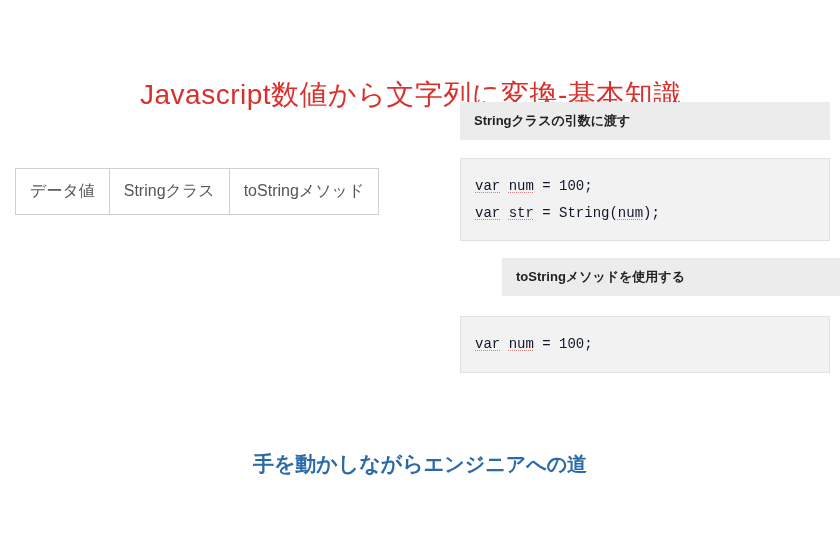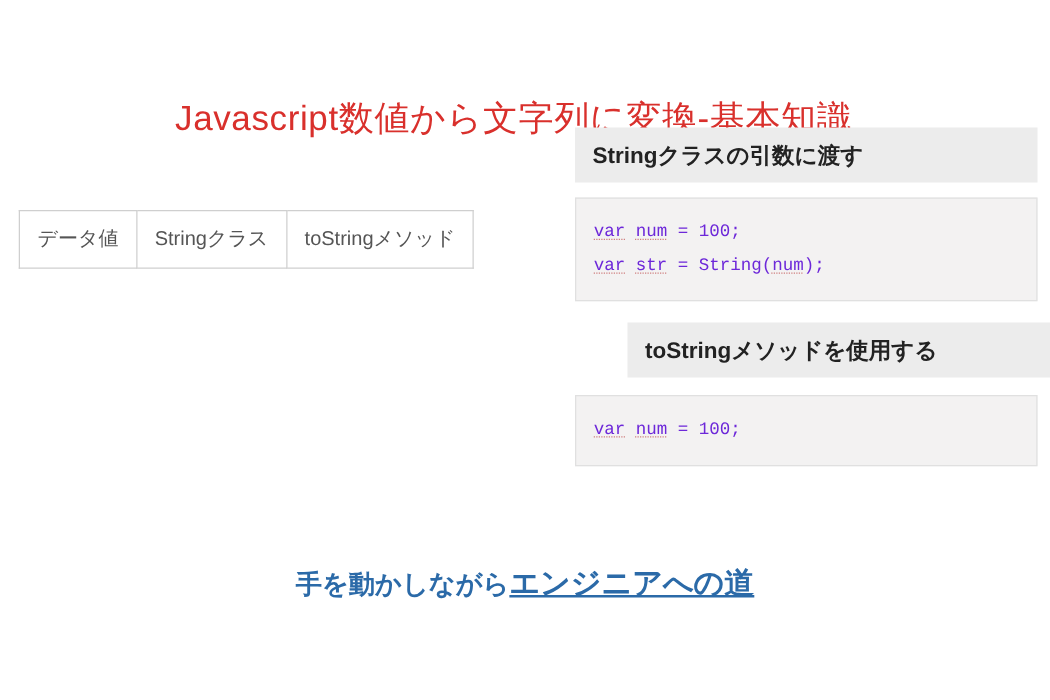--- a/index.html
+++ b/index.html
@@ -17,21 +17,21 @@
     top: 76px;
     left: 140px;
     font-size: 28px;
     color: #d9302c;
     font-weight: 400;
     letter-spacing: 0.5px;
   }
   .section-head {
     background: #ececec;
     font-weight: 700;
-    font-size: 18px;
+    font-size: 13px;
     color: #222;
     padding: 10px 14px;
     box-sizing: border-box;
   }
   .section1 {
     position: absolute;
     top: 102px;
     left: 460px;
     width: 370px;
   }
@@ -42,21 +42,21 @@
     width: 370px;
     margin-left: 42px;
   }
   .code-block {
     background: #f3f2f2;
     border: 1px solid #e0e0e0;
     padding: 14px 14px;
     font-family: "Courier New", Courier, monospace;
     font-size: 14px;
     line-height: 1.9;
-    color: #6d28d9;
+    color: #0f172a;
     box-sizing: border-box;
   }
   .code1 {
     position: absolute;
     top: 158px;
     left: 460px;
     width: 370px;
   }
   .code2 {
     position: absolute;
@@ -97,22 +97,21 @@
     left: 0;
     width: 840px;
     text-align: center;
     color: #2b6aa8;
     font-weight: 700;
   }
   .footer .small {
     font-size: 21px;
   }
   .footer .big {
-    font-size: 24px;
-    text-decoration: underline;
+    font-size: 20px;
   }
 </style>
 </head>
 <body>
 
 <div class="title">Javascript数値から文字列に変換-基本知識</div>
 
 <table class="data">
   <thead>
     <tr>

